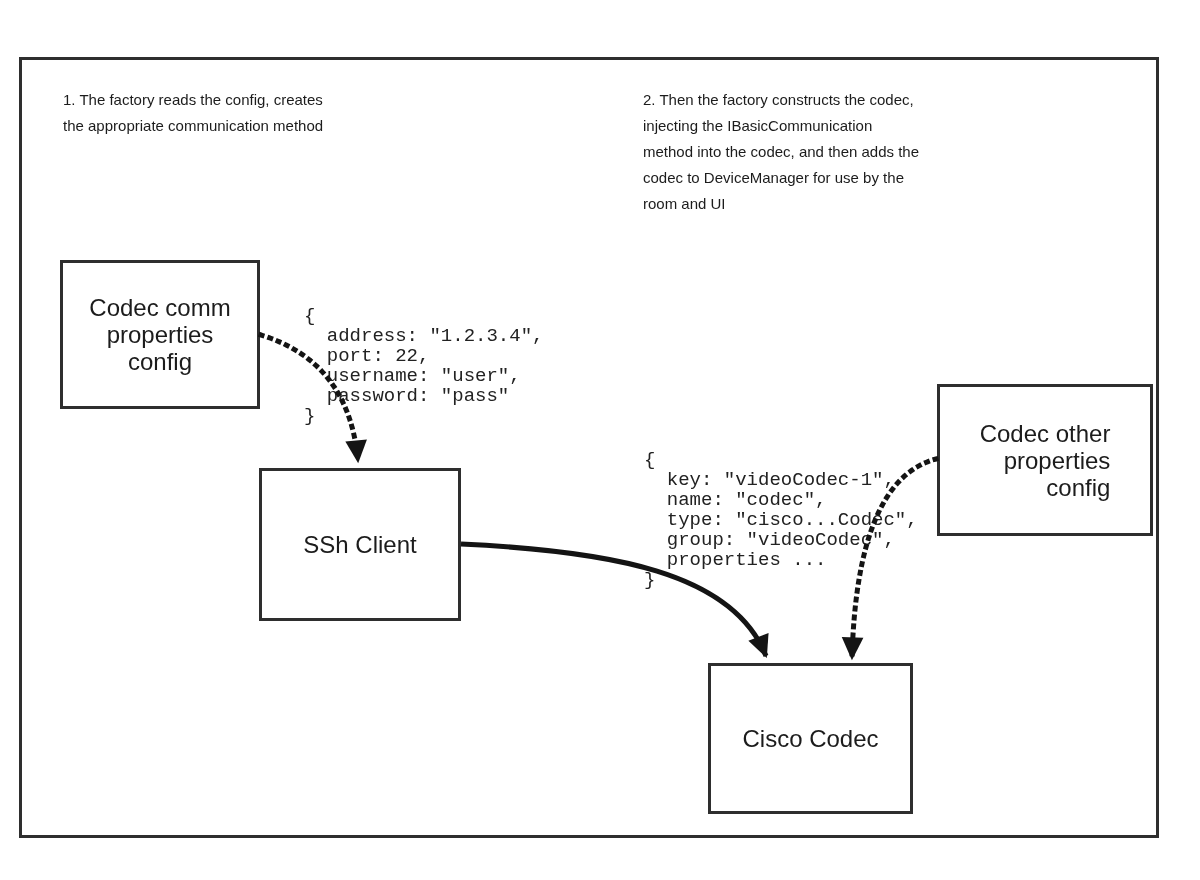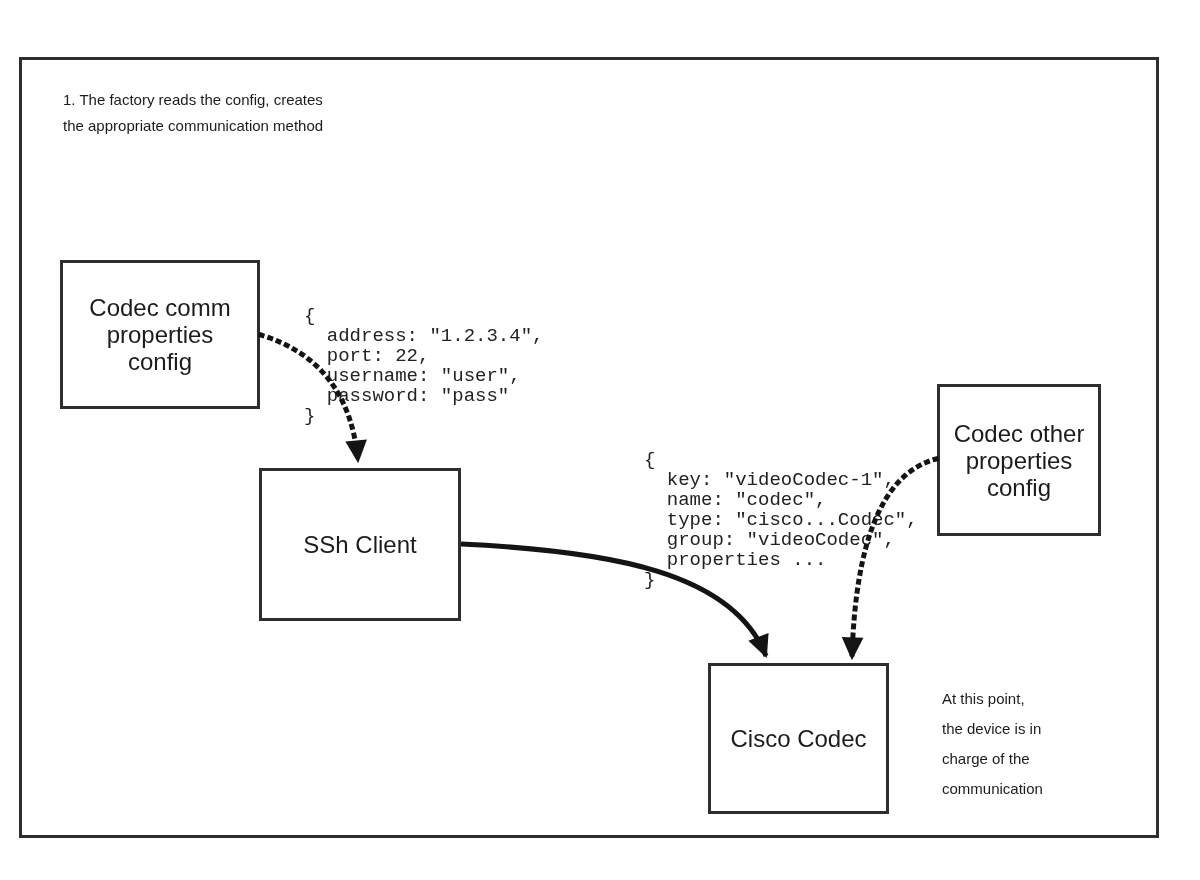--- a/index.html
+++ b/index.html
@@ -33,22 +33,22 @@
     align-items: center;
     justify-content: center;
     text-align: center;
     font-size: 24px;
     line-height: 27px;
     white-space: pre-line;
     color: var(--text);
   }
   .node-codec-comm   { left: 60px;  top: 260px; width: 200px; height: 149px; }
   .node-ssh-client   { left: 259px; top: 468px; width: 202px; height: 153px; }
-  .node-codec-other  { left: 937px; top: 384px; width: 164px; height: 152px; }
-  .node-cisco-codec  { left: 708px; top: 663px; width: 181px; height: 151px; }
+  .node-codec-other  { left: 937px; top: 384px; width: 216px; height: 152px; text-align: right; }
+  .node-cisco-codec  { left: 708px; top: 663px; width: 205px; height: 151px; }
   .note {
     position: absolute;
     font-size: 15px;
     line-height: 26px;
     white-space: pre-line;
     color: var(--text);
   }
   .note-step1 { left: 63px;  top: 87px; }
   .note-step2 { left: 643px; top: 87px; }
   .note-endpoint { left: 942px; top: 684px; line-height: 30px; }
@@ -73,20 +73,25 @@
 </head>
 <body>
 
 <div class="canvas">
 
   <div class="frame"></div>
 
   <div class="note note-step1">1. The factory reads the config, creates
 the appropriate communication method</div>
 
+  <div class="note note-step2">2. Then the factory constructs the codec,
+injecting the IBasicCommunication
+method into the codec, and then adds the
+codec to DeviceManager for use by the
+room and UI</div>
 
   <div class="node node-codec-comm">Codec comm
 properties
 config</div>
 
   <div class="code code-comm">{
   address: "1.2.3.4",
   port: 22,
   username: "user",
   password: "pass"
@@ -101,24 +106,20 @@
   group: "videoCodec",
   properties ...
 }</div>
 
   <div class="node node-codec-other">Codec other
 properties
 config</div>
 
   <div class="node node-cisco-codec">Cisco Codec</div>
 
-  <div class="note note-endpoint">At this point,
-the device is in
-charge of the
-communication</div>
 
   <svg class="arrow-layer" width="1200" height="880" viewBox="0 0 1200 880" xmlns="http://www.w3.org/2000/svg">
     <defs>
       <marker id="head" viewBox="0 0 12 12" markerWidth="26" markerHeight="26" markerUnits="userSpaceOnUse" refX="10.5" refY="6" orient="auto">
         <path d="M1 1 L11.5 6 L1 11 Z" fill="currentColor"></path>
       </marker>
     </defs>
 
     <path d="M 261 335 Q 349 362 358 461" fill="none" stroke="currentColor" stroke-width="5" stroke-dasharray="1 8" stroke-linecap="square" marker-end="url(#head)"></path>
 

